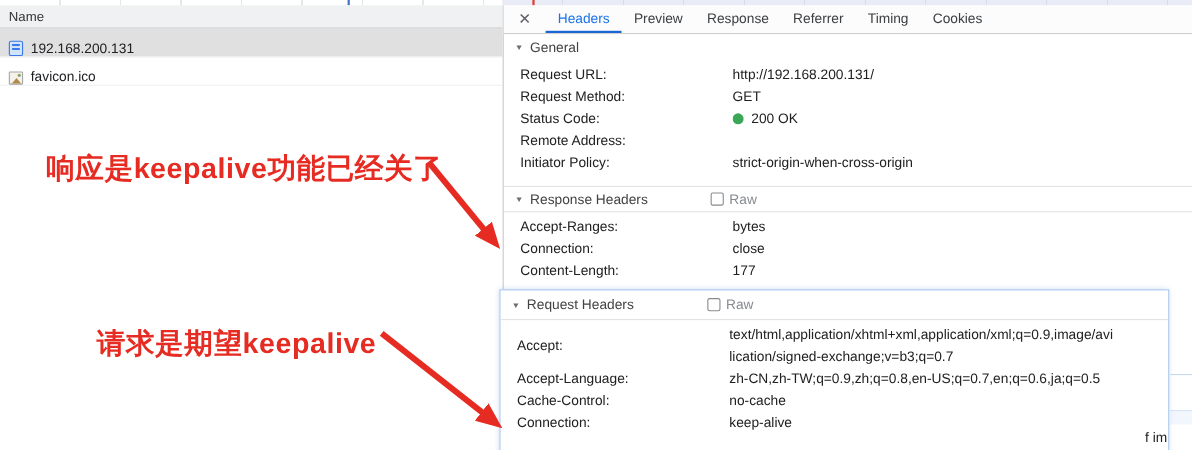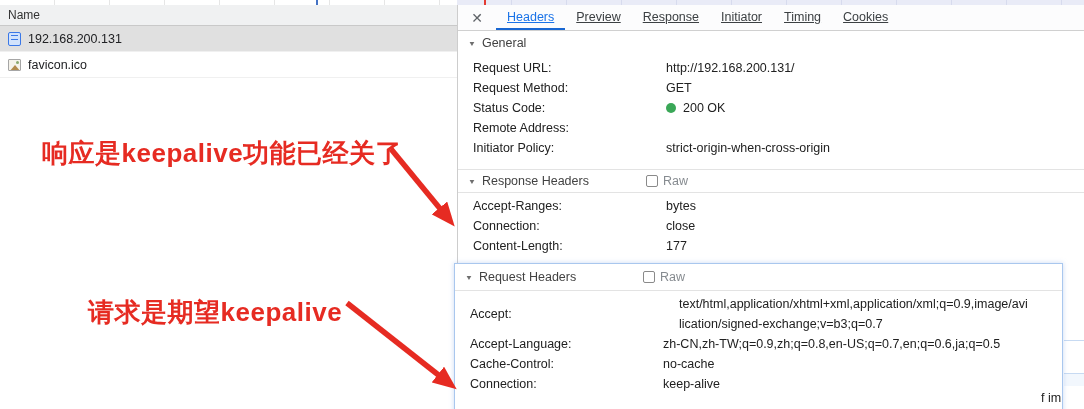--- a/index.html
+++ b/index.html
@@ -37,21 +37,21 @@
     background: #fff;
   }
   .col-header {
     height: 21px; line-height: 20px;
     background: #f0f1f2;
     border-bottom: 1px solid #c9c9c9;
     padding-left: 8px;
     font-size: 12px; color: #333;
   }
   .nrow {
-    height: 26px; display: flex; align-items: center;
+    height: 26px; display: flex; align-items: flex-end;
     padding-left: 8px; font-size: 12.5px; color: #202124;
     border-bottom: 1px solid #f0f0f0;
   }
   .nrow.selected { background: #e0e0e0; }
   .doc-icon {
     width: 13px; height: 14px; margin-right: 7px; flex: 0 0 auto;
     background: #d2e3fc;
     border: 1px solid #3b78e7; border-radius: 2px;
     position: relative;
   }
@@ -86,21 +86,20 @@
     background: #fcfcfd; border-bottom: 1px solid #d0d0d0;
   }
   .close-x {
     width: 38px; display: flex; align-items: center; justify-content: center;
     color: #5f6368; font-size: 14px; cursor: pointer;
   }
   .tab {
     display: flex; align-items: center;
     padding: 0 11px; color: #3c4043; cursor: pointer;
     border-bottom: 2px solid transparent;
-    text-decoration: underline;
   }
   .tab.active { color: #1a73e8; border-bottom-color: #1967d2; }
 
   .section-header {
     display: flex; align-items: center;
     height: 24px; border-bottom: 1px solid #e3e3e3;
     position: relative; color: #424242;
   }
   .section-header .tri {
     font-size: 8px; color: #6e6e6e; margin: 0 6px 0 10px; transform: scaleY(0.9);
@@ -125,21 +124,21 @@
 
   
   .overlay-box {
     position: absolute; left: 454px; top: 263px; width: 609px; height: 160px;
     background: #fff;
     border: 1px solid #a9c7ee;
     box-shadow: 0 0 5px rgba(110,150,220,0.35);
     font-size: 12.5px; overflow: hidden; z-index: 3;
   }
   .overlay-box .section-header { height: 27px; }
-  .two-line { height: 40px; gap: 16px; }
+  .two-line { height: 40px; }
   .two-line .hval span { display: block; height: 20px; line-height: 20px; }
 
   
   .edge-line { position: absolute; left: 1064px; width: 20px; height: 1px; background: #c7daf2; z-index: 2; }
   .edge-band { position: absolute; left: 1064px; top: 374px; width: 20px; height: 12px; background: #f2f7fd; z-index: 2; }
   .edge-text {
     position: absolute; left: 1041px; top: 391px; z-index: 4;
     font-size: 12.5px; color: #222; white-space: nowrap;
   }
 
@@ -179,21 +178,21 @@
       <span>favicon.ico</span>
     </div>
   </div>
 
   <div class="right-panel">
     <div class="tabbar">
       <span class="close-x">✕</span>
       <span class="tab active">Headers</span>
       <span class="tab">Preview</span>
       <span class="tab">Response</span>
-      <span class="tab">Initiator</span>
+      <span class="tab">Referrer</span>
       <span class="tab">Timing</span>
       <span class="tab">Cookies</span>
     </div>
 
     <div class="section-header" style="border-bottom:none">
       <span class="tri">▼</span>
       <span>General</span>
     </div>
     <div class="rows-block">
       <div class="hrow">

